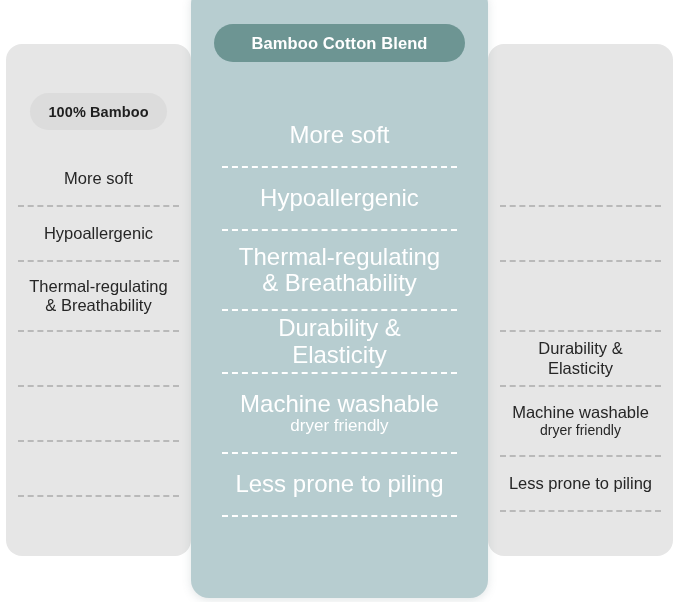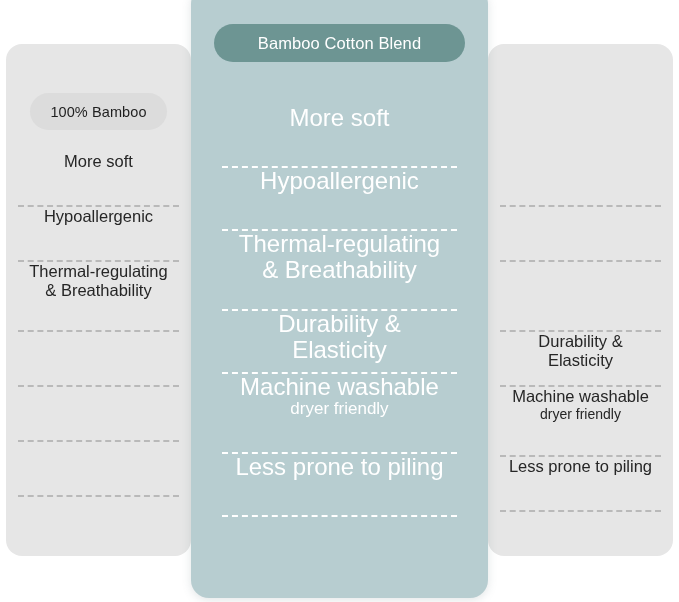--- a/index.html
+++ b/index.html
@@ -53,21 +53,21 @@
 
   
   .badge {
     position: absolute;
     box-sizing: border-box;
     border-radius: 999px;
     display: flex;
     align-items: center;
     justify-content: center;
     text-align: right;
-    font-weight: normal;
+    font-weight: bold;
     letter-spacing: 0.1px;
   }
   .badge-side {
     top: 49px;
     left: 24px;
     width: 137px;
     height: 37px;
     background: #dcdcdc;
     color: #1f1f1f;
     font-size: 14.5px;
@@ -90,20 +90,21 @@
   }
   .rows-side  { top: 108px; }
   .rows-center{ top: 119px; }
 
   .row {
     position: relative;
     box-sizing: border-box;
     display: flex;
     flex-direction: column;
     align-items: center;
+    justify-content: center;
   }
 
   
   .col-side .row {
     height: 55px;
     padding: 0 6px;
     border-bottom: 2px dashed #b9b9b9;
     margin: 0 12px;
   }
   .col-side .row.row-tall {

